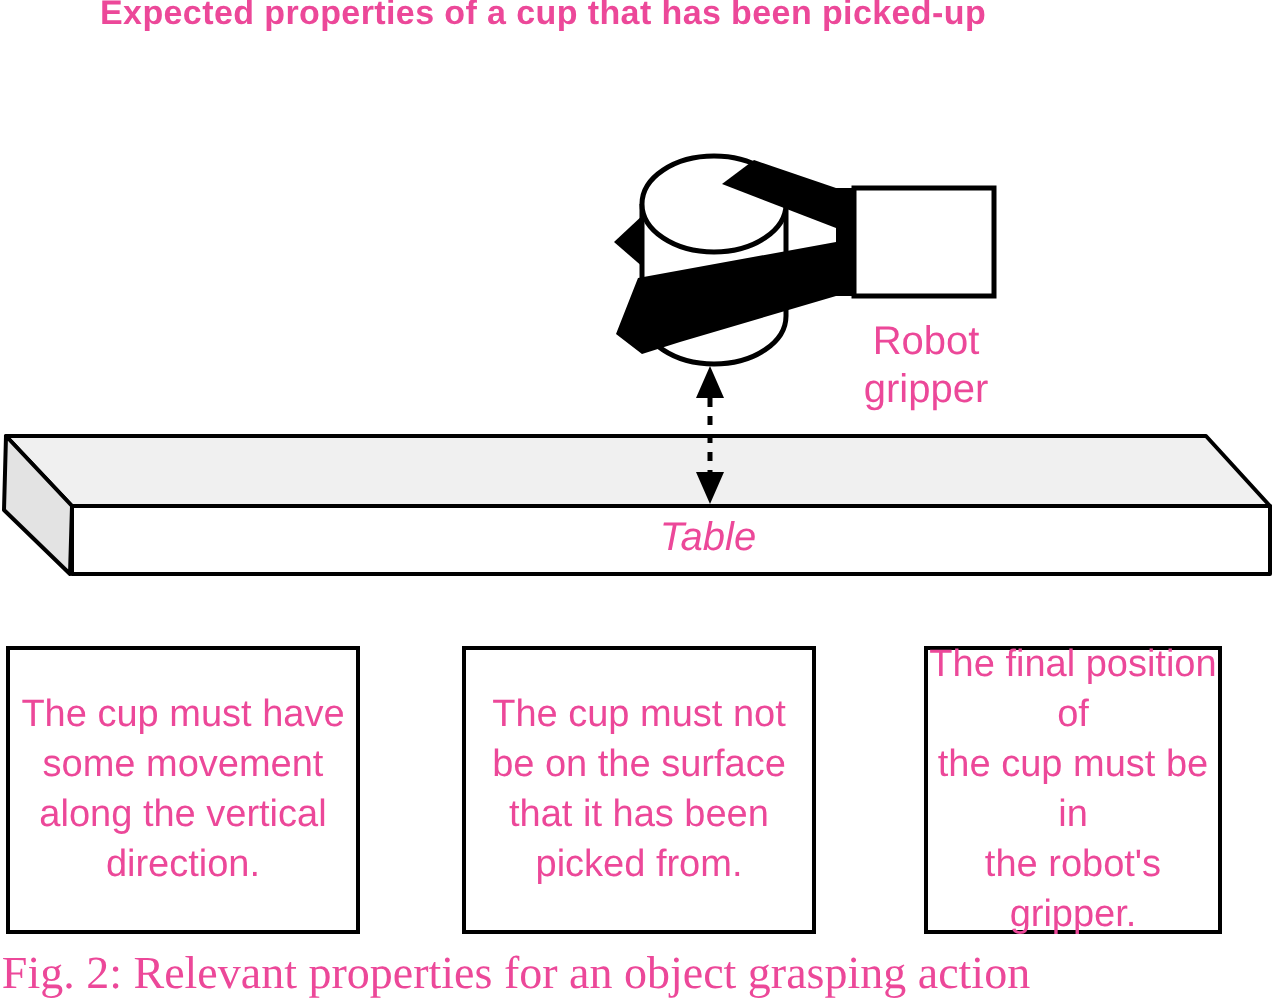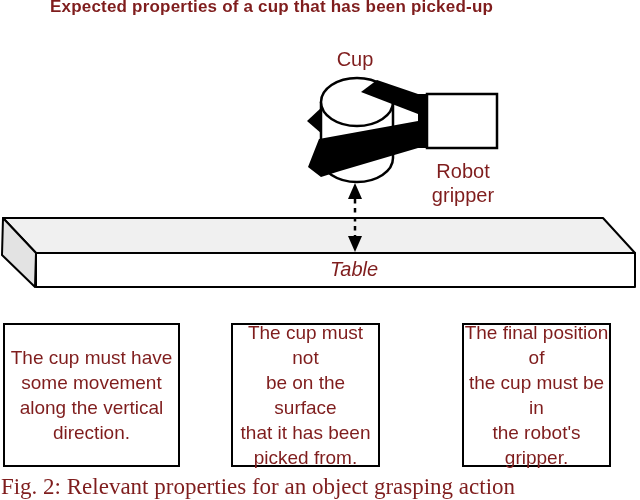--- a/index.html
+++ b/index.html
@@ -7,21 +7,21 @@
     padding: 0;
     background: #ffffff;
   }
   .stage {
     position: relative;
     width: 640px;
     height: 500px;
     background: #ffffff;
     overflow: hidden;
     font-family: "Liberation Sans", sans-serif;
-    color: #7f1d1d;
+    color: #ec4899;
   }
   .fig-title {
     position: absolute;
     left: 50px;
     top: -3px;
     width: 440px;
     font-size: 17px;
     font-weight: bold;
     letter-spacing: 0.2px;
     white-space: nowrap;
@@ -52,21 +52,21 @@
     box-sizing: border-box;
     display: flex;
     align-items: center;
     justify-content: center;
     text-align: center;
     font-size: 19px;
     line-height: 25px;
     white-space: pre-line;
   }
   .prop-box-1 { left: 3px;   width: 177px; }
-  .prop-box-2 { left: 231px; width: 149px; }
+  .prop-box-2 { left: 231px; width: 177px; }
   .prop-box-3 { left: 462px; width: 149px; }
   .caption {
     position: absolute;
     left: 0;
     top: 474px;
     width: 516px;
     text-align: center;
     font-family: "Liberation Serif", serif;
     font-size: 23px;
     white-space: nowrap;
@@ -92,21 +92,20 @@
     <polygon points="361,92 377,80 418,94 418,114" fill="#000"></polygon>
     <polygon points="307,121 322,107 322,134" fill="#000"></polygon>
     <polygon points="308,167 319,139 418,121 418,148 340,171 321,177" fill="#000"></polygon>
     <rect x="427" y="94" width="70" height="54" fill="#ffffff" stroke="#000" stroke-width="2.5"></rect>
 
     <line x1="355" y1="199" x2="355" y2="236" stroke="#000" stroke-width="2.5" stroke-dasharray="4.5,4.5"></line>
     <polygon points="355,183 348,199 362,199" fill="#000"></polygon>
     <polygon points="355,252 348,236 362,236" fill="#000"></polygon>
   </svg>
 
-  <div class="dlabel cup-label">Cup</div>
 
   <div class="dlabel grip-label">Robot
 gripper</div>
 
   <div class="dlabel table-label">Table</div>
 
   <div class="prop-box prop-box-1">The cup must have
 some movement
 along the vertical
 direction.</div>

